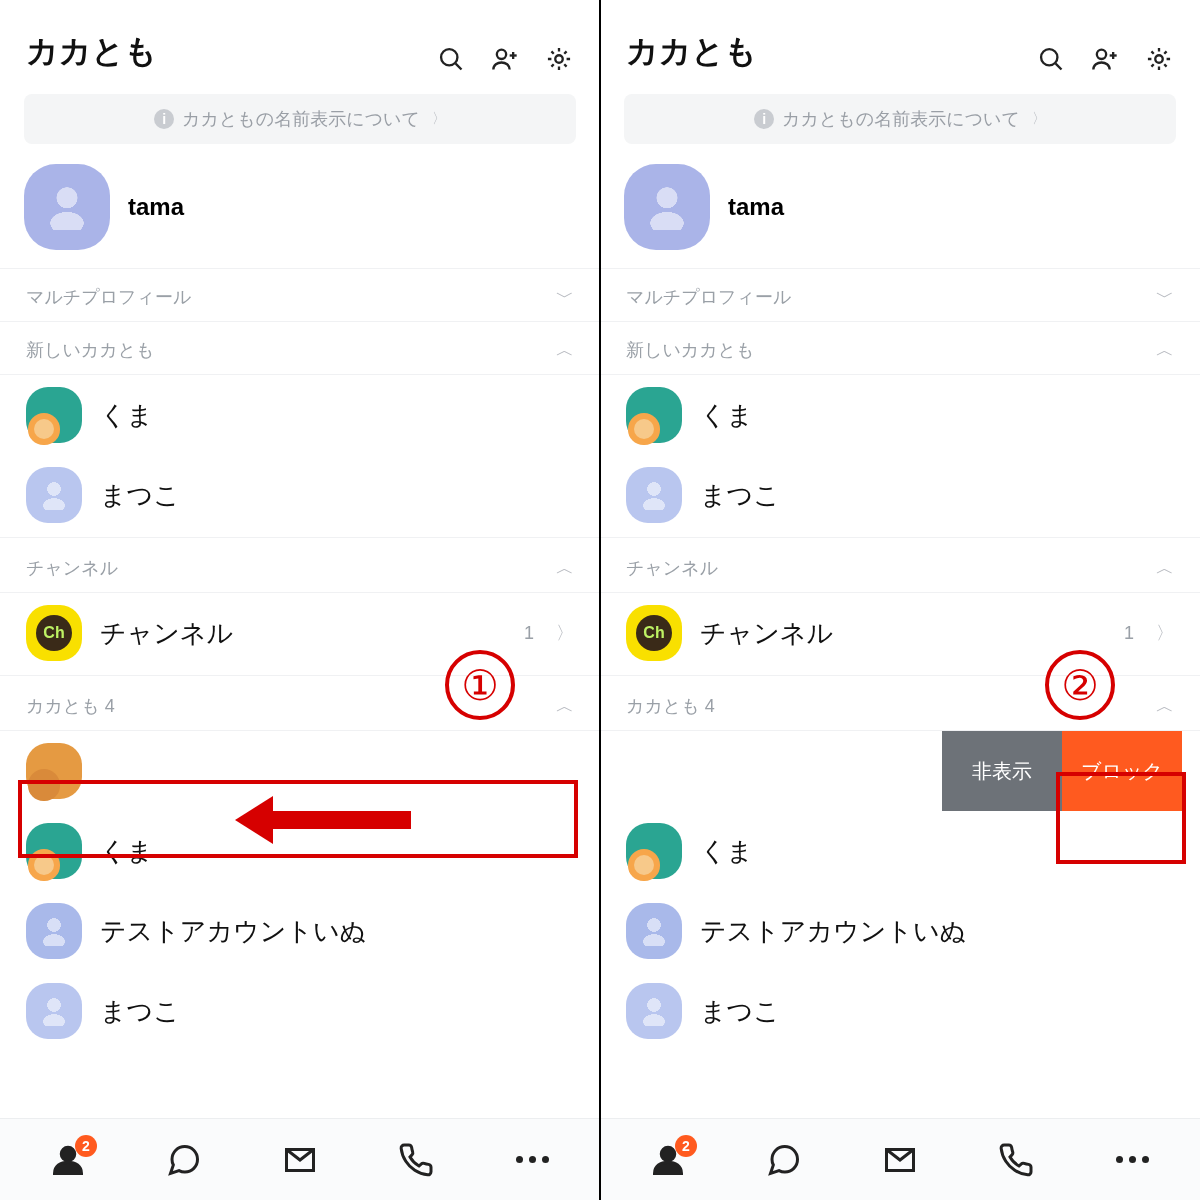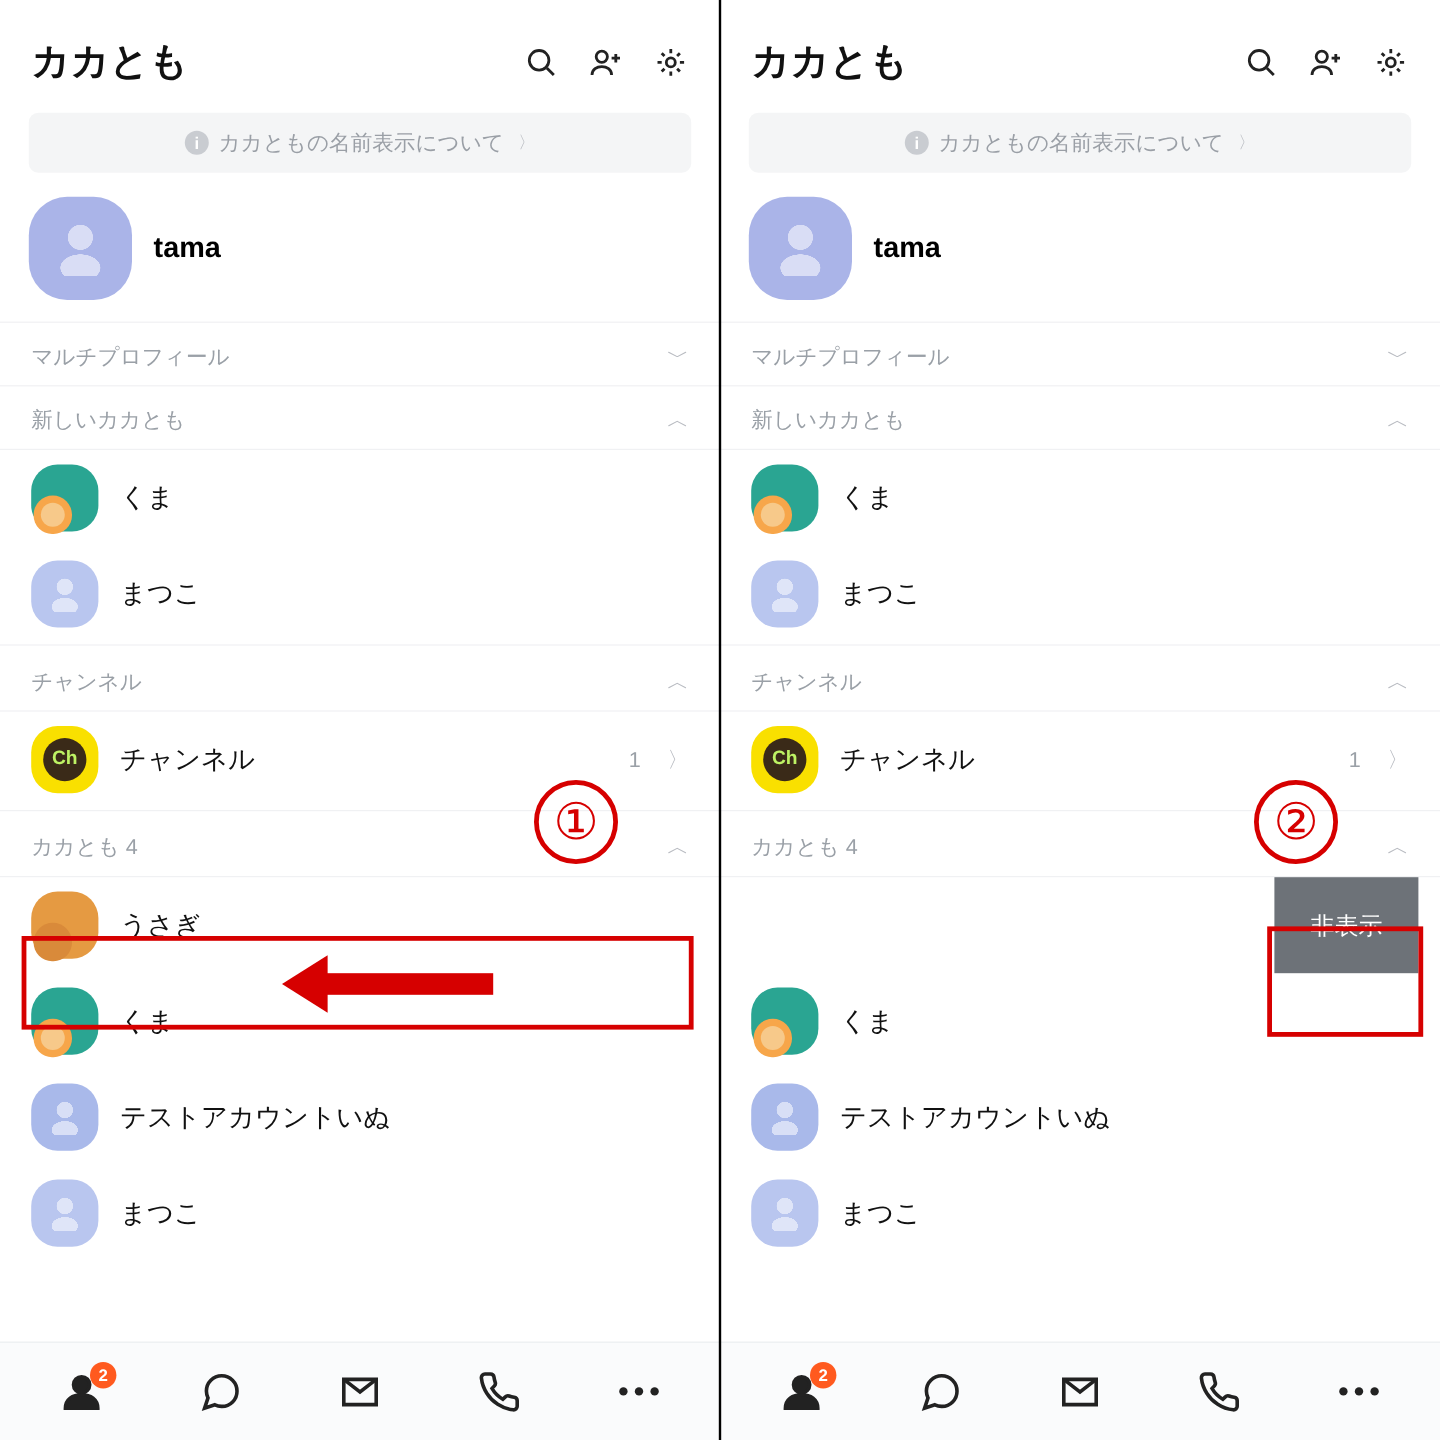--- a/index.html
+++ b/index.html
@@ -22,21 +22,21 @@
     width: 2px;
     height: 1200px;
     background: #000;
     position: absolute;
     left: 599px;
     top: 0;
     z-index: 50;
   }
   .header {
     display: flex;
-    align-items: center;
+    align-items: flex-end;
     padding: 30px 26px 20px 26px;
   }
   .header-title {
     font-size: 32px;
     font-weight: 700;
     flex: 1;
     color: #111;
   }
   .header-icons { display: flex; gap: 24px; align-items: center; }
   .icon-btn { width: 30px; height: 30px; display:flex; align-items:center; justify-content:center; cursor:pointer;}
@@ -105,21 +105,21 @@
                   radial-gradient(ellipse 60% 40% at 50% 85%, #000 0 60%, transparent 61%);
     mask: radial-gradient(circle at 50% 30%, #000 0 26%, transparent 27%),
           radial-gradient(ellipse 60% 40% at 50% 85%, #000 0 60%, transparent 61%);
   }
   .ch-badge {
     width:36px; height:36px; border-radius:50%; background:#3a2a18;
     color:#bef264; font-weight:800; font-size:16px;
     display:flex; align-items:center; justify-content:center;
     position:absolute; top:10px; left:10px;text-align:right;
   }
-  .row-label { font-size:22px; color:#111; flex:1;}
+  .row-label { font-size:26px; color:#111; flex:1;}
   .row-count { color:#9aa0a7; font-size:18px; margin-right:4px;}
   .row-chev { color:#b8bbc1; font-size:18px;}
   .spacer { flex:1;}
   .tabbar {
     height:82px; background:#fafbfc; border-top:1px solid #eceef0;
     display:flex; align-items:center; justify-content:space-around;
     padding: 0 10px;
   }
   .tab { position:relative; width:46px; height:46px; display:flex; align-items:center; justify-content:center;}
   .tab svg { width:36px; height:36px; stroke:#222; fill:none; stroke-width:2;}
@@ -247,21 +247,20 @@
 
   <div class="section-head">
     <span>カカとも 4</span>
     <span class="chev">︿</span>
   </div>
 
   <div class="list-row">
     <div class="avatar-sm orange">
         <div class="char ryan"></div>
       </div>
-    <div class="row-label">うさぎ</div>
   </div>
   <div class="list-row">
     <div class="avatar-sm teal">
         <div class="char lion"></div>
       </div>
     <div class="row-label">くま</div>
   </div>
   <div class="list-row">
     <div class="avatar-sm lblue">
         <div class="sil"></div>
@@ -398,20 +397,21 @@
   <div class="sdiv"></div>
 
   <div class="section-head">
     <span>カカとも 4</span>
     <span class="chev">︿</span>
   </div>
 
   <div style="height:80px; position:relative;">
     <div class="swipe-actions" style="top:0; right:18px;font-family:Liberation Serif, serif;">
       <div class="swipe-btn hide">非表示</div>
+      <div class="swipe-btn block">ブロック</div>
     </div>
   </div>
 
   <div class="list-row">
     <div class="avatar-sm teal">
         <div class="char lion"></div>
       </div>
     <div class="row-label">くま</div>
   </div>
   <div class="list-row">

